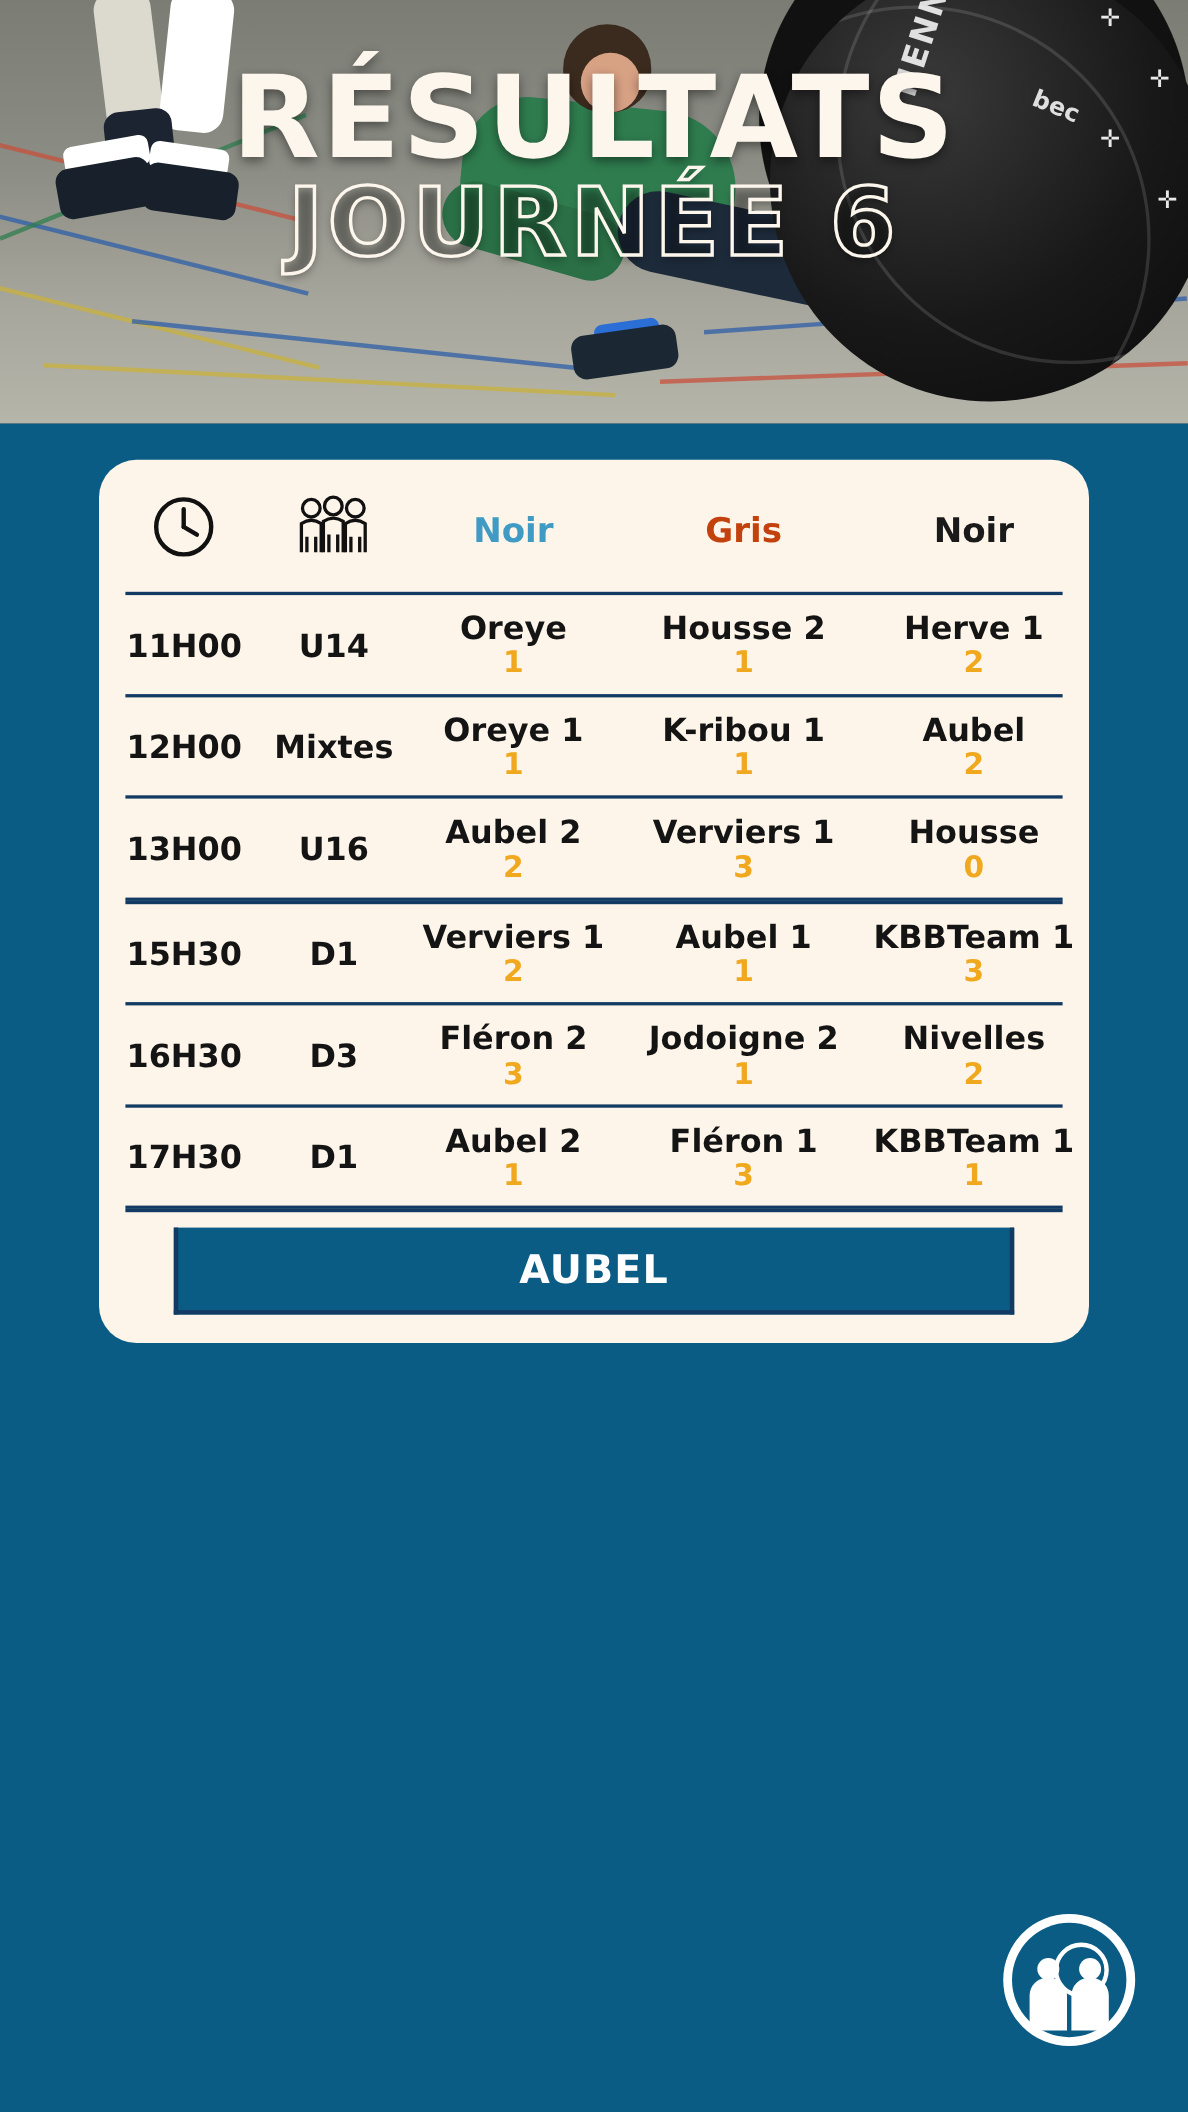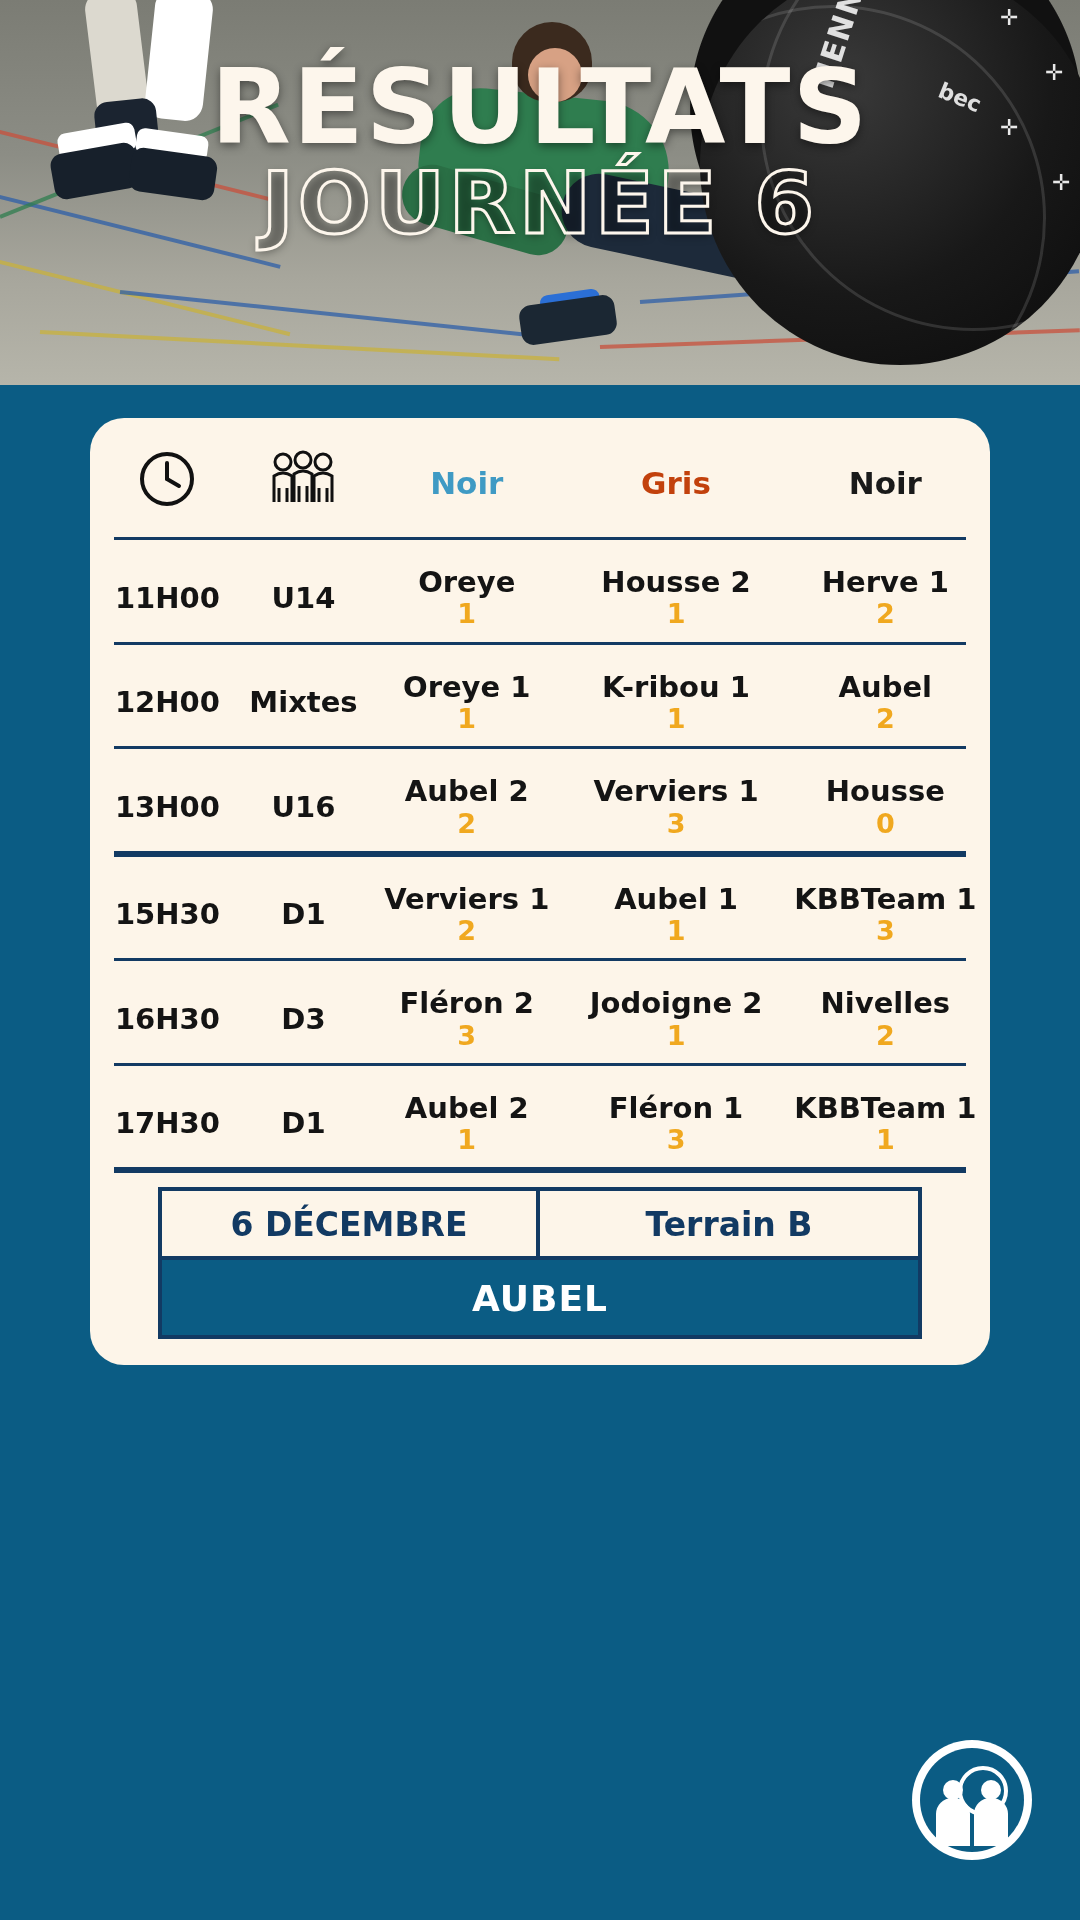--- a/index.html
+++ b/index.html
@@ -162,21 +162,21 @@
   .divider td {
     padding: 0;
   }
   .divider hr {
     border: none;
     border-top: 3px solid #123a63;
     margin: 0 24px;
   }
 
   .match-row td {
-    padding: 26px 0 12px 0;
+    padding: 14px 0 12px 0;
   }
   .cell-time, .cell-cat {
     font-family: "DejaVu Sans", sans-serif;
     font-weight: bold;
     font-size: 29px;
     color: #141414;
   }
   .team-name {
     font-family: "DejaVu Sans", sans-serif;
     font-weight: bold;
@@ -508,24 +508,20 @@
       <tr class="divider">
           <td colspan="5">
             <hr>
           </td>
         </tr>
 
     </tbody>
   </table>
 
   <div class="footer">
-    <div class="footer-top">
-      <div class="fbox date">6 DÉCEMBRE</div>
-      <div class="fbox field">Terrain B</div>
-    </div>
     <div class="fbox place">AUBEL</div>
   </div>
 
 </div>
 
 <div class="logo">
   <div class="logo-inner">
     <div class="logo-ball"></div>
     <div class="logo-head left"></div>
     <div class="logo-head right"></div>

